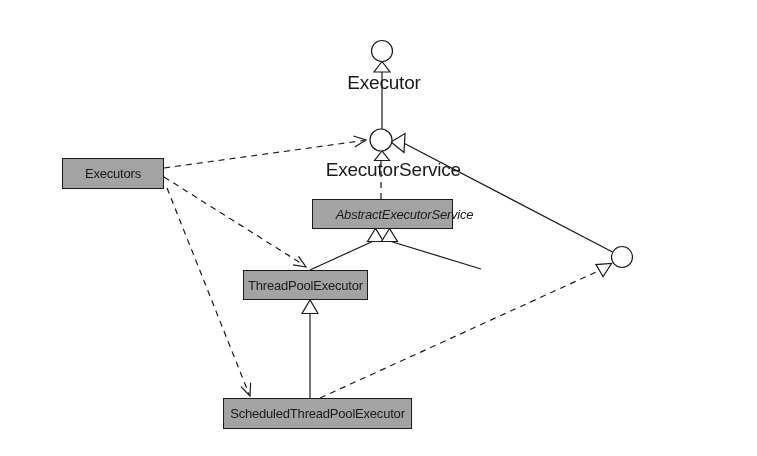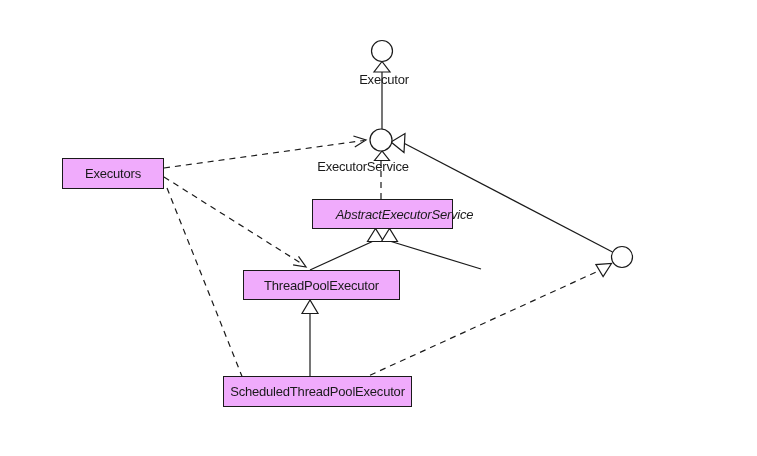--- a/index.html
+++ b/index.html
@@ -2,27 +2,27 @@
 <html><head>
 <meta charset="utf-8">
 <style>
   html,body{margin:0;padding:0;background:#ffffff;}
   #canvas{
     position:relative;width:757px;height:456px;background:#ffffff;
     font-family:"Liberation Sans","DejaVu Sans",sans-serif;color:#1a1a1a;overflow:hidden;
   }
   #edges{position:absolute;left:0;top:0;}
   .node{
-    position:absolute;box-sizing:border-box;border:1px solid #1a1a1a;background:#f0abfc;
+    position:absolute;box-sizing:border-box;border:1px solid #1a1a1a;background:#a3a3a3;
     display:flex;align-items:center;justify-content:center;
     font-size:13px;letter-spacing:-0.2px;white-space:nowrap;
   }
   .node.italic{font-style:italic;padding-left:44px;}
   .iface-label{
-    position:absolute;text-align:center;font-size:13px;letter-spacing:-0.2px;
+    position:absolute;text-align:center;font-size:19px;letter-spacing:-0.2px;
     white-space:nowrap;background:transparent;
   }
 </style>
 </head>
 <body>
 
 <div id="canvas">
 
   <svg id="edges" width="757" height="456" viewBox="0 0 757 456" fill="none" stroke="#1a1a1a" stroke-width="1.2">
 
@@ -56,23 +56,23 @@
 
     <circle cx="382" cy="51" r="10.5" fill="#ffffff"></circle>
     <circle cx="381" cy="140" r="11" fill="#ffffff"></circle>
     <circle cx="622" cy="257" r="10.5" fill="#ffffff"></circle>
   </svg>
 
   <div class="node" style="left:62px;top:158px;width:102px;height:31px;">Executors</div>
 
   <div class="node italic" style="left:312px;top:199px;width:141px;height:30px;">AbstractExecutorService</div>
 
-  <div class="node" style="left:243px;top:270px;width:157px;height:30px;">ThreadPoolExecutor</div>
+  <div class="node" style="left:243px;top:270px;width:125px;height:30px;">ThreadPoolExecutor</div>
 
 
-  <div class="node" style="left:223px;top:376px;width:189px;height:31px;">ScheduledThreadPoolExecutor</div>
+  <div class="node" style="left:223px;top:398px;width:189px;height:31px;">ScheduledThreadPoolExecutor</div>
 
   <div class="iface-label" style="left:324px;top:72px;width:120px;">Executor</div>
 
-  <div class="iface-label" style="left:283px;top:159px;width:160px;">ExecutorService</div>
+  <div class="iface-label" style="left:301px;top:159px;width:160px;text-align:right;">ExecutorService</div>
 
 
 </div>
 
 </body></html>

